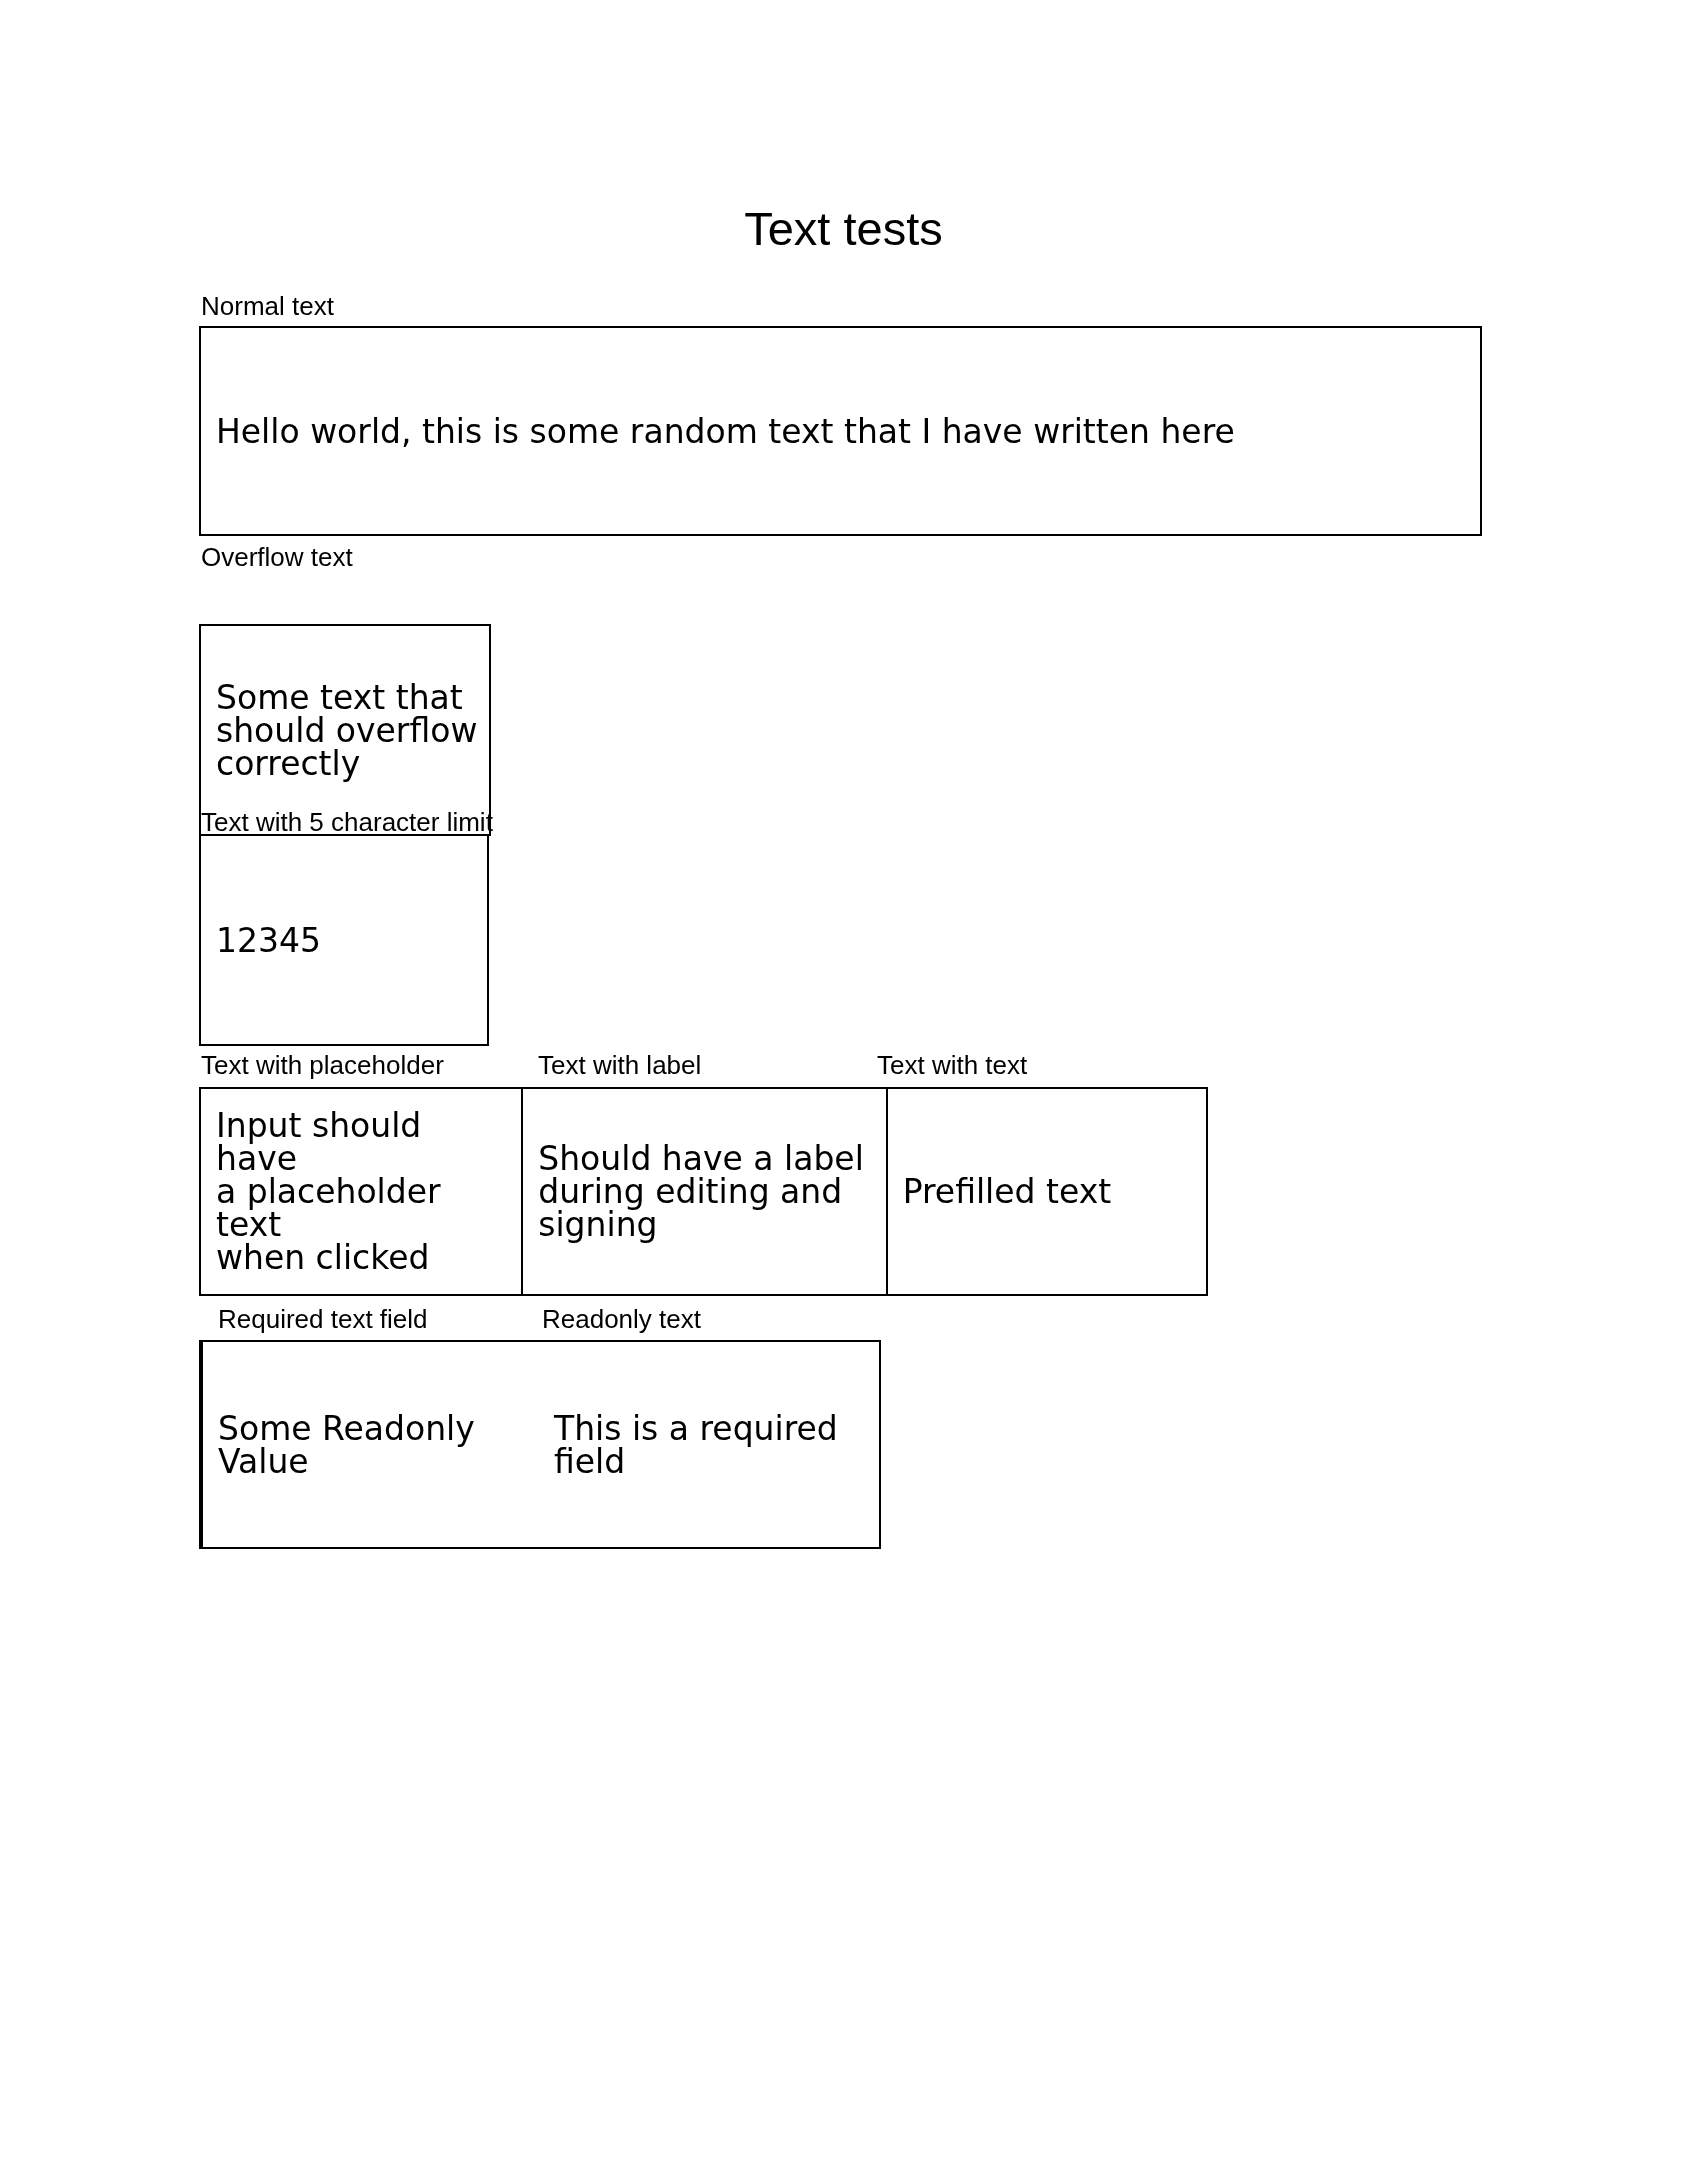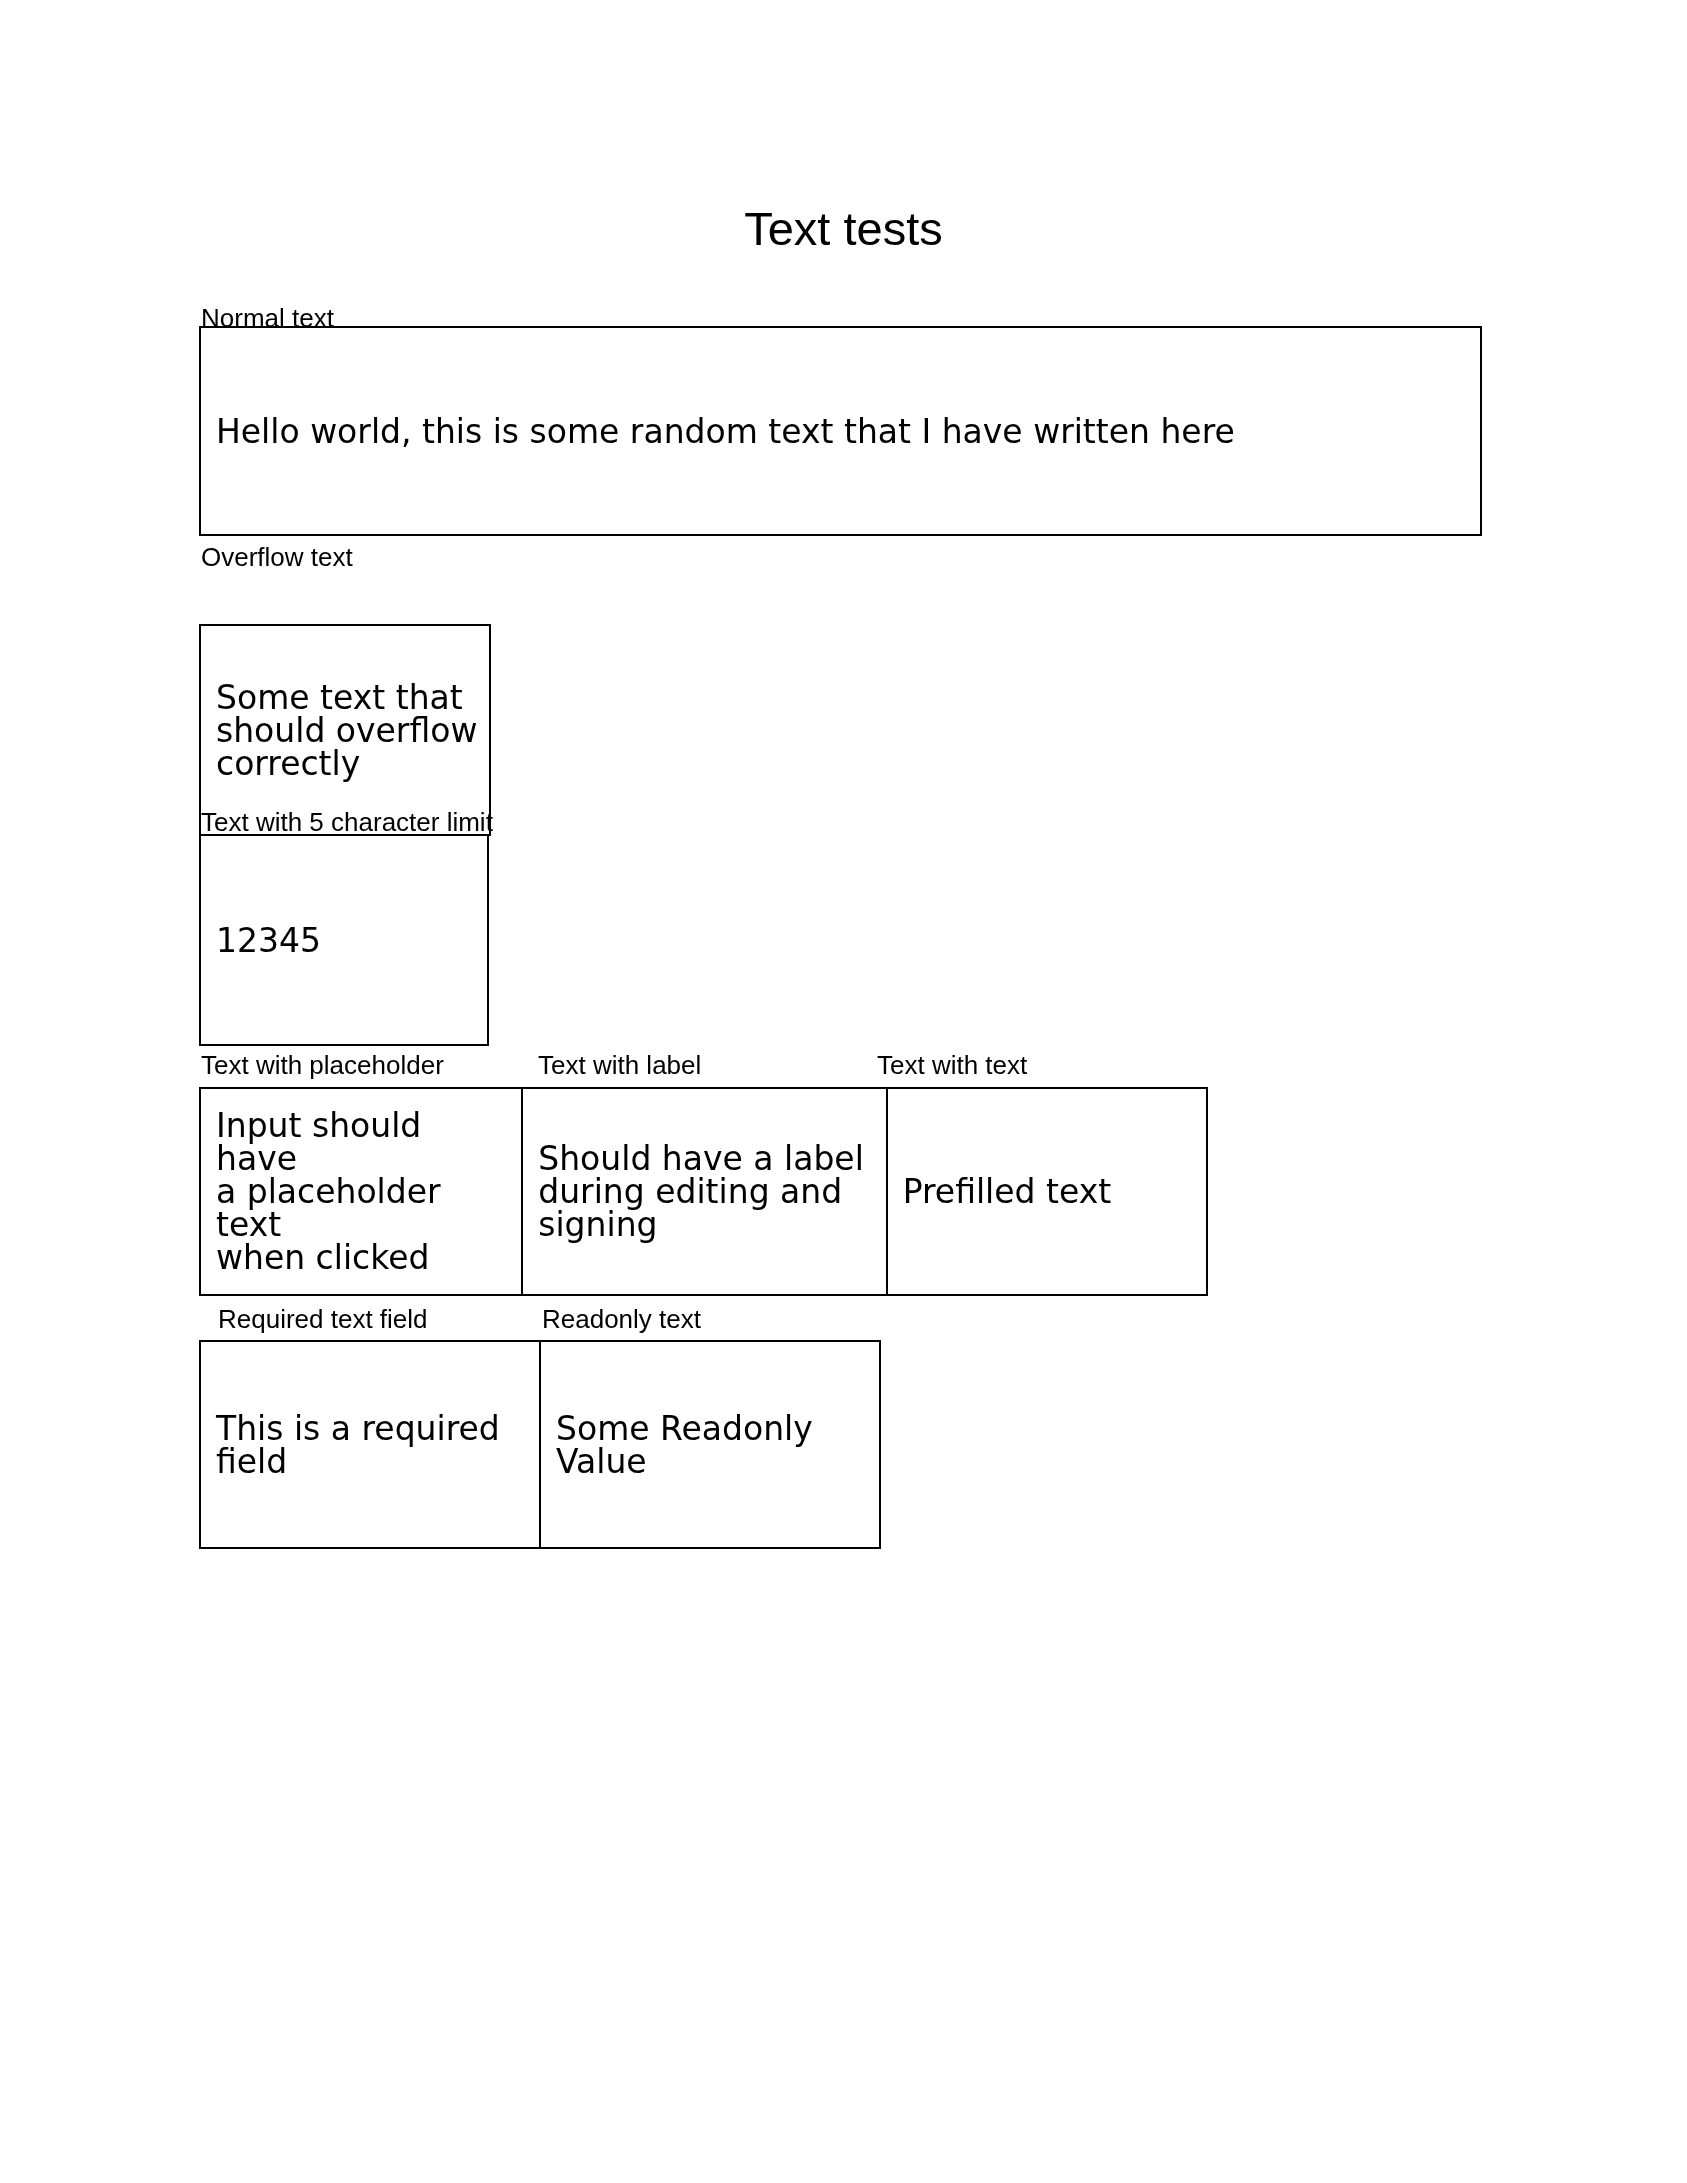--- a/index.html
+++ b/index.html
@@ -52,21 +52,21 @@
   }
   .col {
     display: flex;
     align-items: center;
     border-left: 2.8px solid #000000;
     height: 100%;
   }
   .col.first { border-left: none; }
 
   
-  #lbl-normal      { left: 201px;  top: 303px; }
+  #lbl-normal      { left: 201px;  top: 291px; }
   #box-normal      { left: 199px;  top: 326px;  width: 1283px; height: 210px; }
 
   #lbl-overflow    { left: 201px;  top: 542px; }
   #box-overflow    { left: 199px;  top: 579px;  width: 292px;  height: 212px; margin-top: 45px; }
 
   #lbl-limit       { left: 201px;  top: 807px; }
   #box-limit       { left: 199px;  top: 834px; width: 290px;  height: 212px; }
 
   #lbl-placeholder { left: 201px;  top: 1050px; }
   #lbl-with-label  { left: 538px;  top: 1050px; }
@@ -123,24 +123,24 @@
     </div>
     <div class="col" id="col-with-text">
       <div class="val">Prefilled text</div>
     </div>
   </div>
 
   <div class="flabel" id="lbl-required">Required text field</div>
   <div class="flabel" id="lbl-readonly">Readonly text</div>
 
   <div class="row" id="row-two">
+    <div class="col" id="col-readonly">
+      <div class="val">Some Readonly
+Value</div>
+    </div>
     <div class="col first" id="col-required">
       <div class="val">This is a required
 field</div>
-    </div>
-    <div class="col" id="col-readonly">
-      <div class="val">Some Readonly
-Value</div>
     </div>
   </div>
 
 </div>
 
 
 </body></html>

